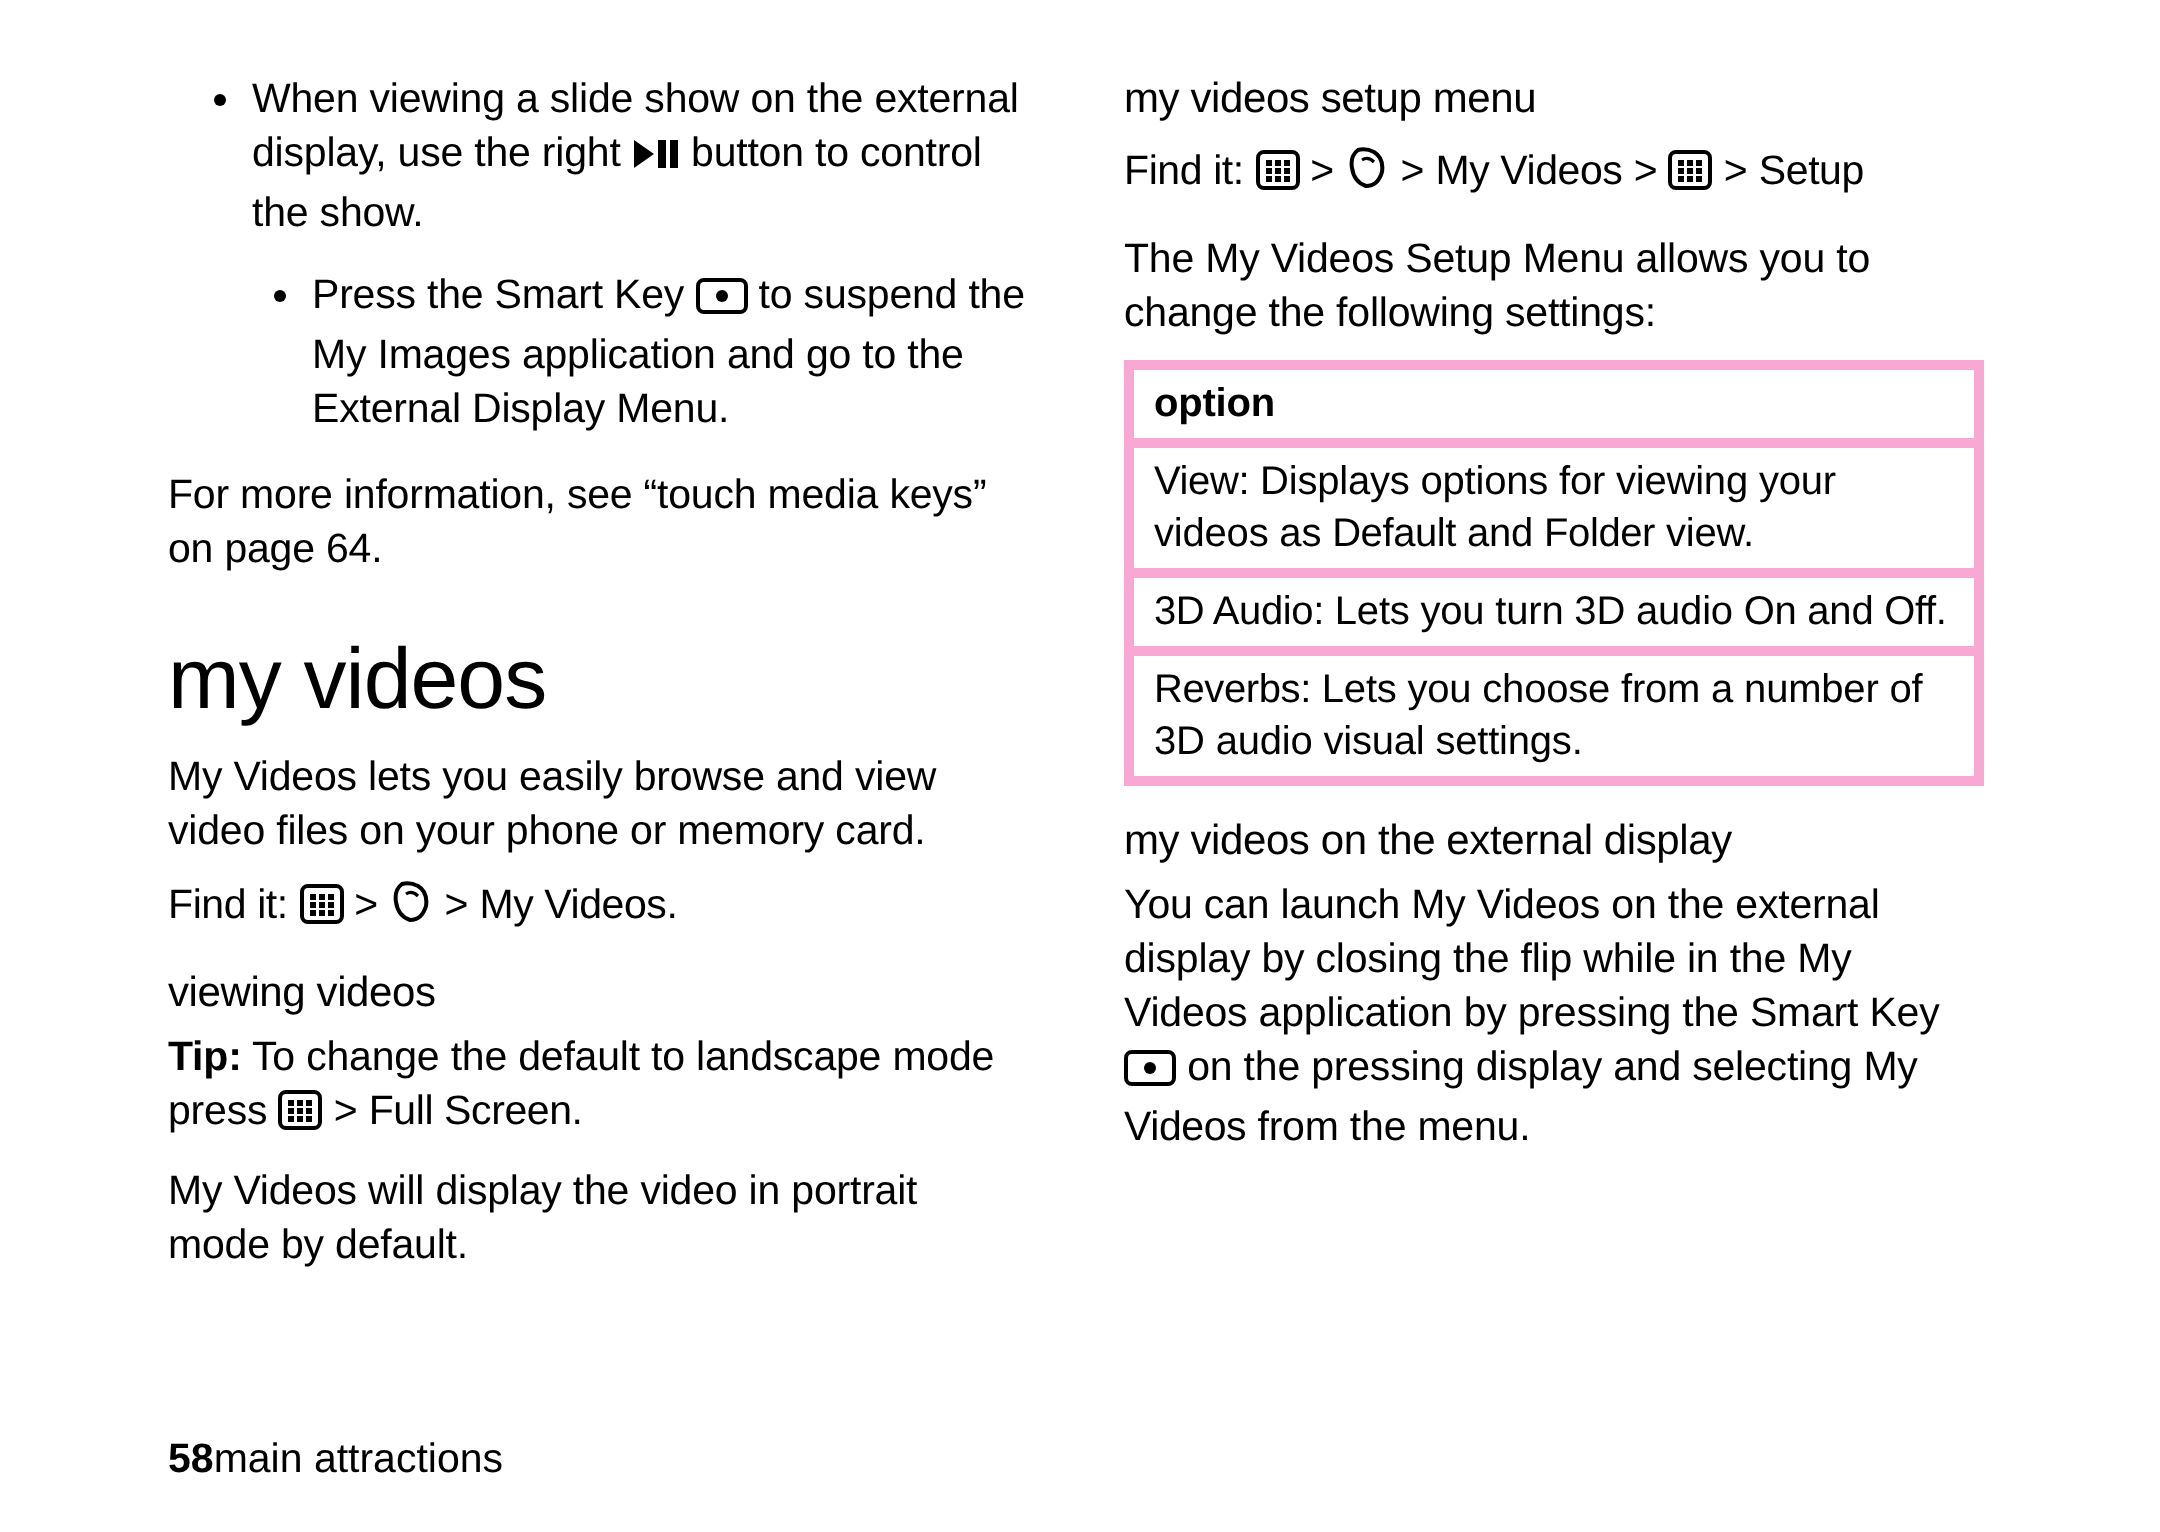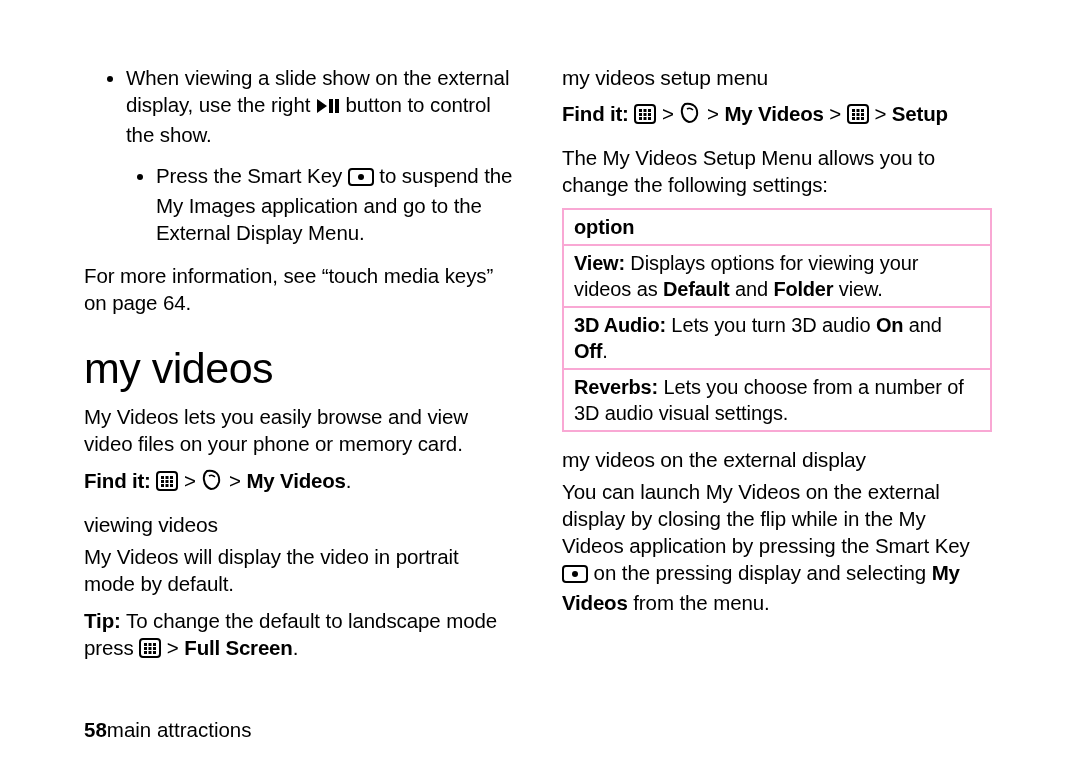--- a/index.html
+++ b/index.html
@@ -6,21 +6,21 @@
     margin: 0;
     padding: 0;
     background: #fff;
     color: #000;
     font-family: Arial, Helvetica, sans-serif;
   }
   .page {
     box-sizing: border-box;
     width: 1080px;
     height: 766px;
-    padding: 64px 56px 0 84px;
+    padding: 36px 56px 0 84px;
     display: flex;
     flex-direction: column;
   }
   .columns {
     display: flex;
     gap: 48px;
     flex: 1;
   }
   .col {
     width: 430px;
@@ -49,33 +49,33 @@
   }
   h2.subsection {
     font-size: 21px;
     font-weight: 400;
     margin: 14px 0 4px 0;
     letter-spacing: -0.2px;
   }
   h2.subsection.top { margin-top: 0; }
   p { margin: 4px 0 10px 0; }
   .b { font-weight: 700; }
-  .condb { font-weight: 700; font-stretch: condensed; font-family: "Arial Narrow", Arial, sans-serif; letter-spacing: -0.2px; }
+  .condb { font-weight: 400; font-stretch: condensed; font-family: "Arial Narrow", Arial, sans-serif; letter-spacing: -0.2px; }
   .findit { margin: 8px 0 14px 0; }
   .icon {
     display: inline-block;
     vertical-align: -3px;
   }
   table.option {
     border-collapse: collapse;
     width: 100%;
     margin: 2px 0 12px 0;
   }
   table.option th, table.option td {
-    border: 2px solid #f9a8d4;
+    border: 5px solid #f9a8d4;
     text-align: left;
     padding: 4px 10px;
     font-size: 20px;
     line-height: 1.3;
     font-weight: 400;
   }
   table.option th {
     font-weight: 700;
   }
   .footer {
@@ -148,39 +148,39 @@
               <path d="M6 2 Q2 5 3 11 Q4 18 10 20 Q16 20 18 13 Q19 6 14 3 Q10 1 6 2 Z" fill="none" stroke="#000" stroke-width="2"></path>
               <path d="M8 7 Q11 5 14 8" fill="none" stroke="#000" stroke-width="1.6"></path>
             </svg>
         </span>
         <span> &gt; </span>
         <span class="condb">My Videos</span><span>.</span>
       </p>
 
       <h2 class="subsection">viewing videos</h2>
 
-      <p>My Videos will display the video in portrait mode by default.</p>
-
       <p>
         <span class="b">Tip:</span><span> To change the default to landscape mode press </span>
         <span class="icon">
           <svg width="22" height="20" viewBox="0 0 22 20">
               <rect x="1" y="1" width="20" height="18" rx="3" fill="none" stroke="#000" stroke-width="2"></rect>
               <rect x="5" y="5" width="3" height="3" fill="#000"></rect>
               <rect x="9.5" y="5" width="3" height="3" fill="#000"></rect>
               <rect x="14" y="5" width="3" height="3" fill="#000"></rect>
               <rect x="5" y="9" width="3" height="3" fill="#000"></rect>
               <rect x="9.5" y="9" width="3" height="3" fill="#000"></rect>
               <rect x="14" y="9" width="3" height="3" fill="#000"></rect>
               <rect x="5" y="13" width="3" height="3" fill="#000"></rect>
               <rect x="9.5" y="13" width="3" height="3" fill="#000"></rect>
               <rect x="14" y="13" width="3" height="3" fill="#000"></rect>
             </svg>
         </span><span> &gt; </span><span class="condb">Full Screen</span><span>.</span>
       </p>
+
+      <p>My Videos will display the video in portrait mode by default.</p>
     </div>
 
     <div class="col">
       <h2 class="subsection top">my videos setup menu</h2>
 
       <p class="findit">
         <span class="condb">Find it:</span>
         <span> </span>
         <span class="icon">
           <svg width="22" height="20" viewBox="0 0 22 20">

